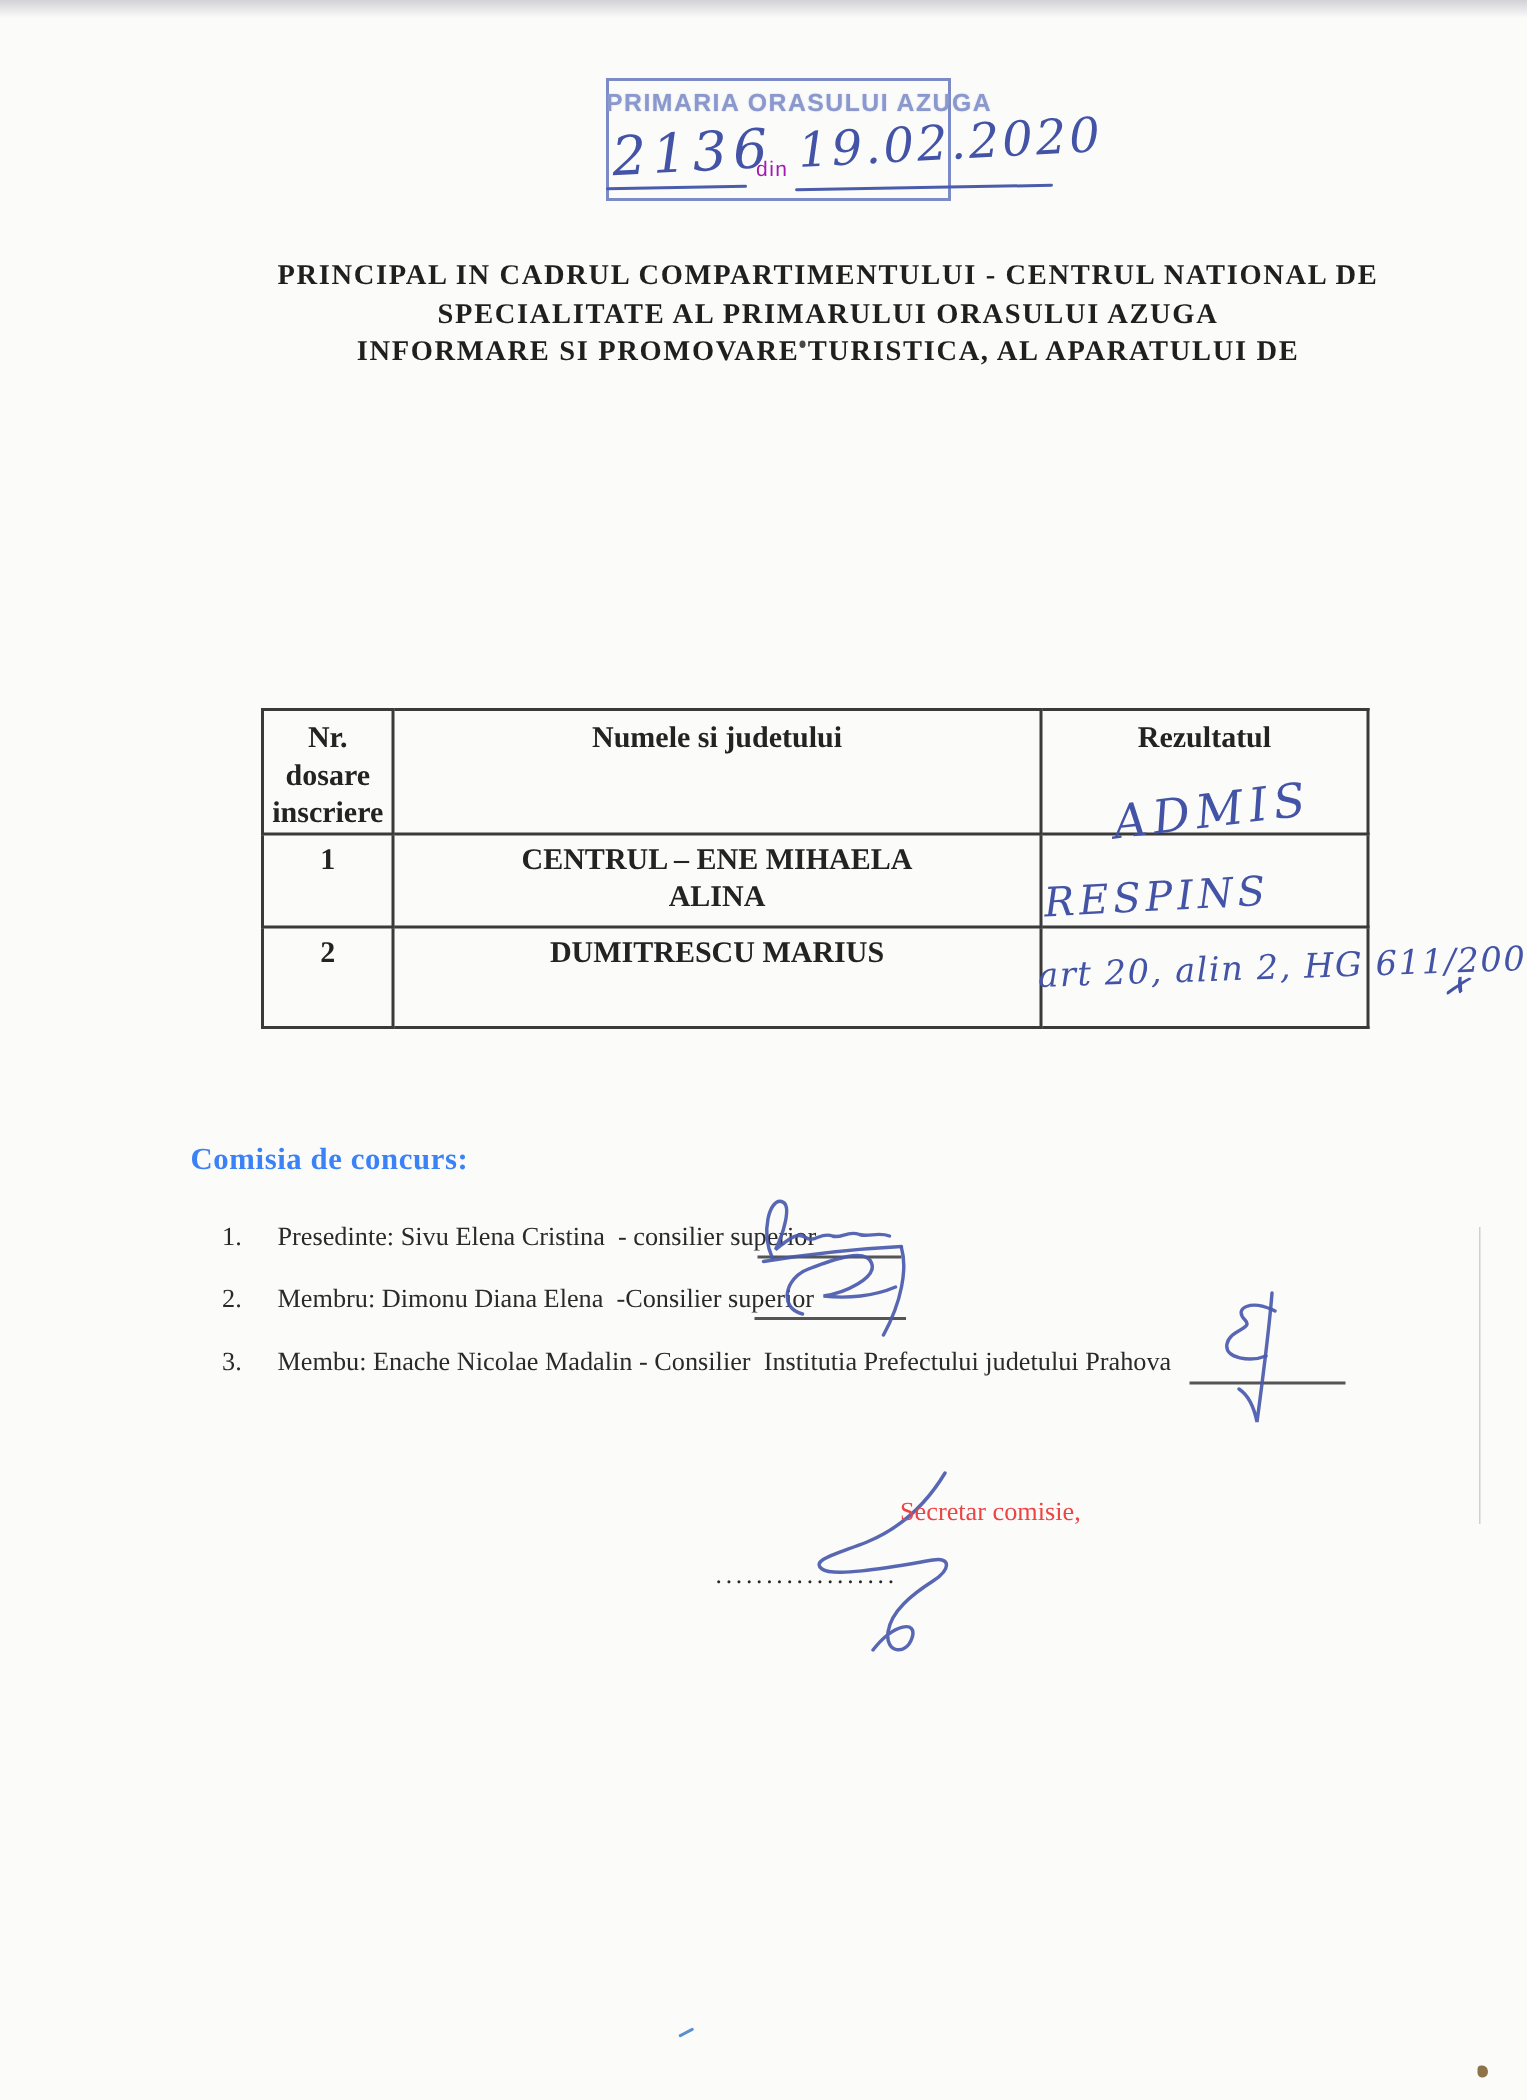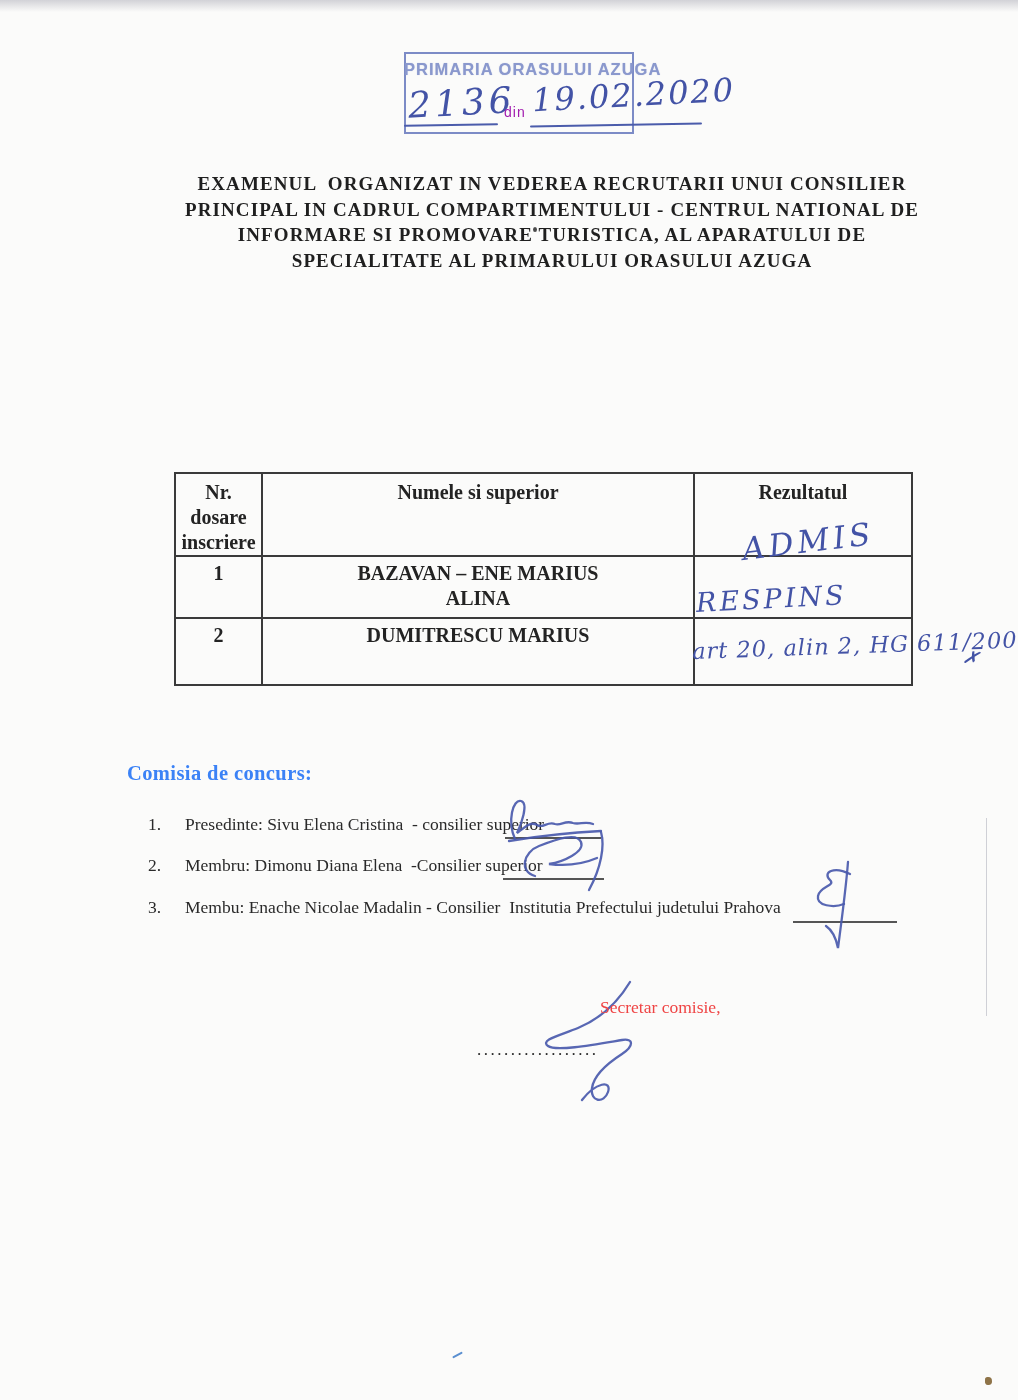--- a/index.html
+++ b/index.html
@@ -125,47 +125,46 @@
 
   <div class="stamp-box"></div>
   <div class="stamp-org">PRIMARIA ORASULUI AZUGA</div>
   <div class="stamp-number hand">2136</div>
   <div class="stamp-din">din</div>
   <div class="stamp-date hand">19.02.2020</div>
   <div class="ink-line line-number"></div>
   <div class="ink-line line-date"></div>
 
   <div class="title">
-    <div class="title-line">EXAMENUL  ORGANIZAT IN VEDEREA RECRUTARII UNUI CONSILIER</div>
     <div class="title-line">PRINCIPAL IN CADRUL COMPARTIMENTULUI - CENTRUL NATIONAL DE</div>
+    <div class="title-line">SPECIALITATE AL PRIMARULUI ORASULUI AZUGA</div>
     <div class="title-line">INFORMARE SI PROMOVARE TURISTICA, AL APARATULUI DE</div>
-    <div class="title-line">SPECIALITATE AL PRIMARULUI ORASULUI AZUGA</div>
   </div>
 
   <div class="speck-dot"></div>
 
   <table class="doc-table">
     <colgroup>
         <col class="col-nr">
         <col class="col-name">
         <col class="col-res">
       </colgroup>
     <tbody>
         <tr class="row-head">
       <th>
         <div>Nr. dosare</div>
         <div>inscriere</div>
       </th>
-      <th>Numele si superior</th>
+      <th>Numele si judetului</th>
       <th>Rezultatul</th>
     </tr>
     <tr class="row-1">
       <td>1</td>
       <td>
-        <div>BAZAVAN – ENE MARIUS</div>
+        <div>CENTRUL – ENE MIHAELA</div>
         <div>ALINA</div>
       </td>
       <td></td>
     </tr>
     <tr class="row-2">
       <td>2</td>
       <td>DUMITRESCU MARIUS</td>
       <td></td>
     </tr>
   </tbody>

